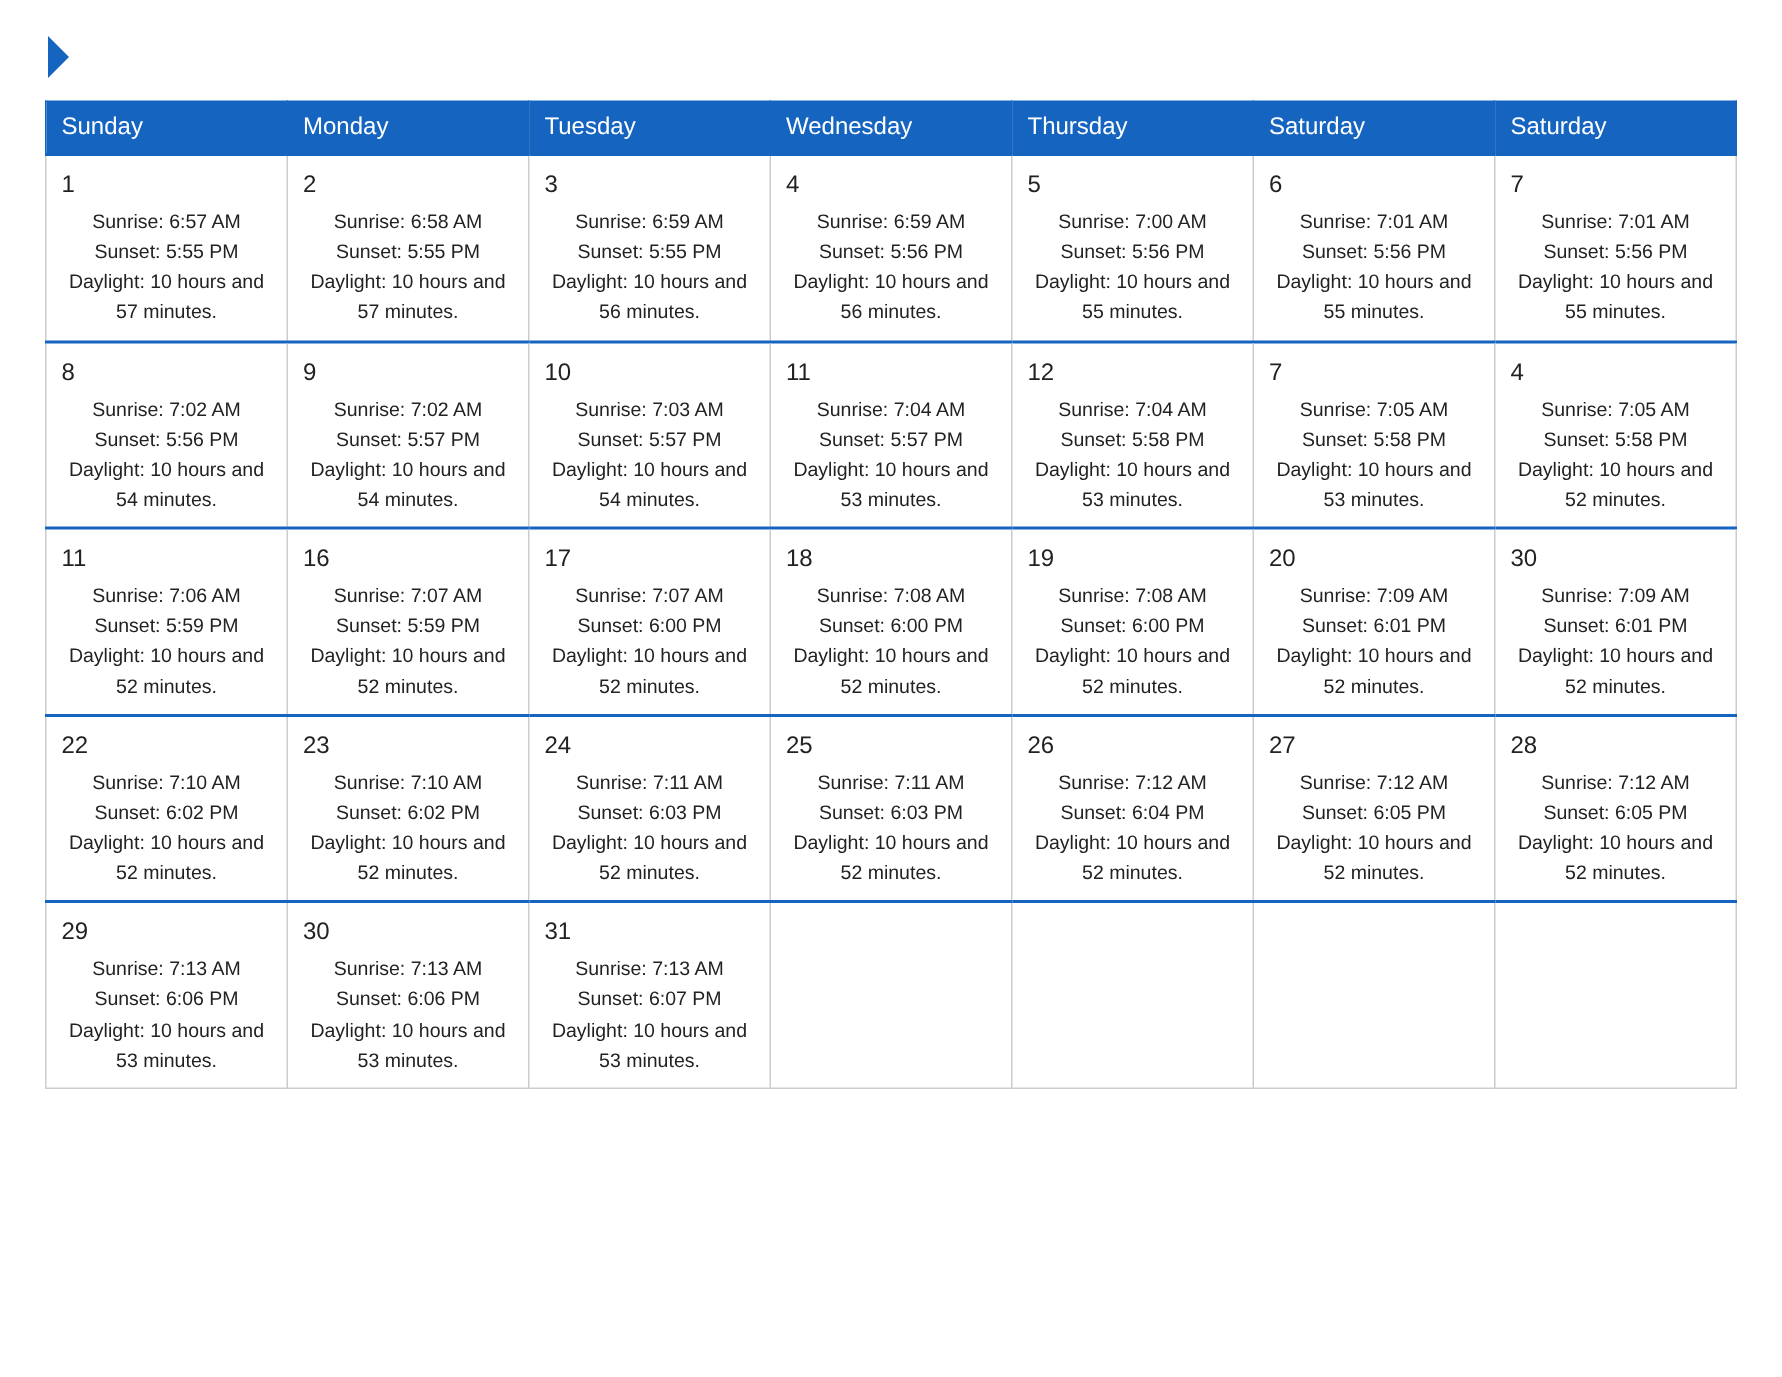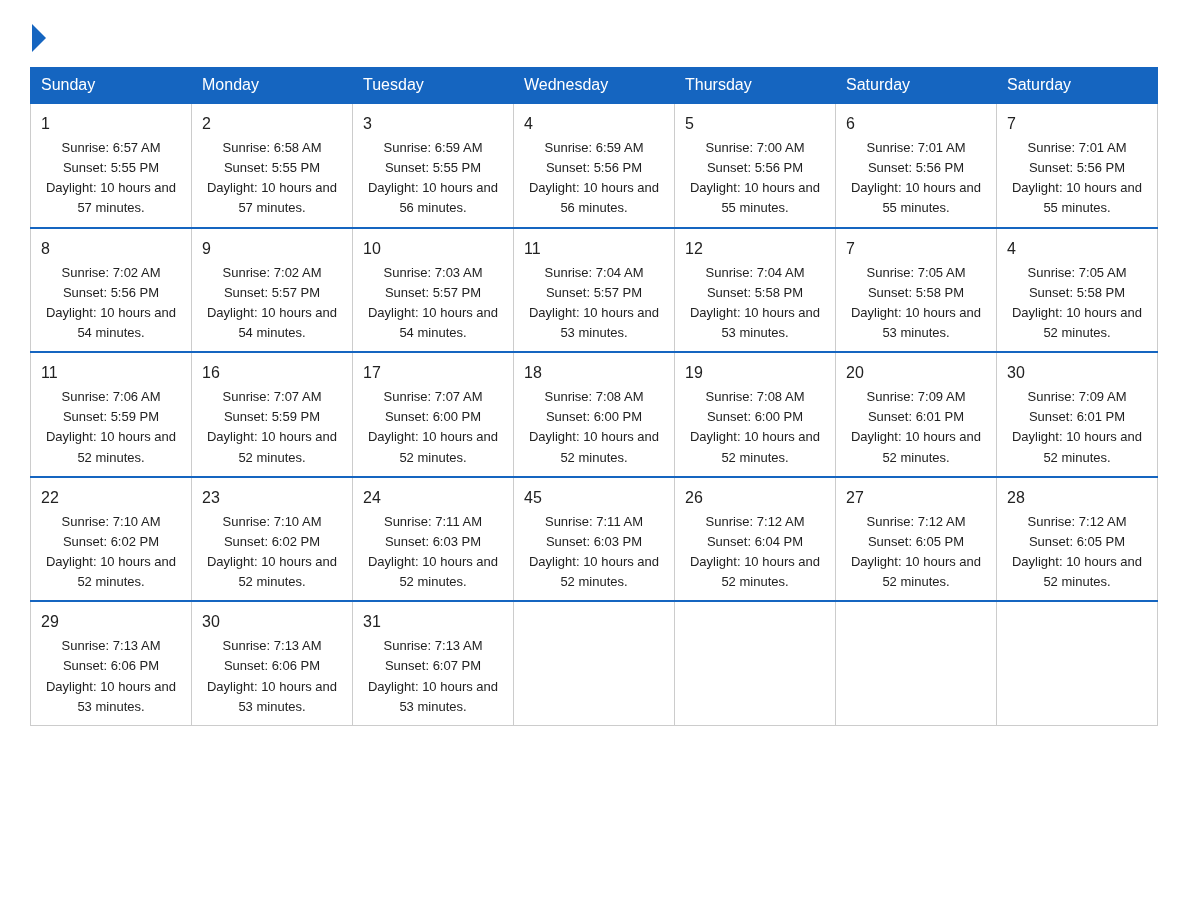--- a/index.html
+++ b/index.html
@@ -233,21 +233,21 @@
         </td>
         <td>
           <span class="day-number">23</span>
           <div class="day-info">Sunrise: 7:10 AM<br>Sunset: 6:02 PM<br>Daylight: 10 hours and 52 minutes.</div>
         </td>
         <td>
           <span class="day-number">24</span>
           <div class="day-info">Sunrise: 7:11 AM<br>Sunset: 6:03 PM<br>Daylight: 10 hours and 52 minutes.</div>
         </td>
         <td>
-          <span class="day-number">45</span>
+          <span class="day-number">25</span>
           <div class="day-info">Sunrise: 7:11 AM<br>Sunset: 6:03 PM<br>Daylight: 10 hours and 52 minutes.</div>
         </td>
         <td>
           <span class="day-number">26</span>
           <div class="day-info">Sunrise: 7:12 AM<br>Sunset: 6:04 PM<br>Daylight: 10 hours and 52 minutes.</div>
         </td>
         <td>
           <span class="day-number">27</span>
           <div class="day-info">Sunrise: 7:12 AM<br>Sunset: 6:05 PM<br>Daylight: 10 hours and 52 minutes.</div>
         </td>

